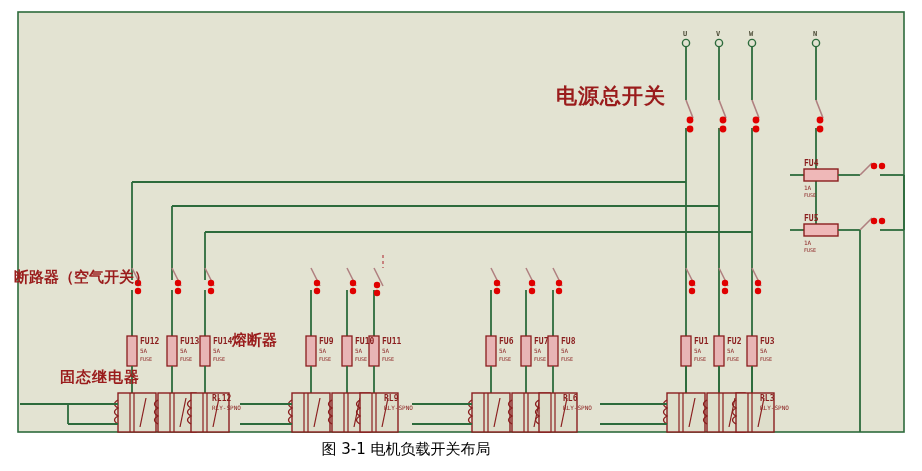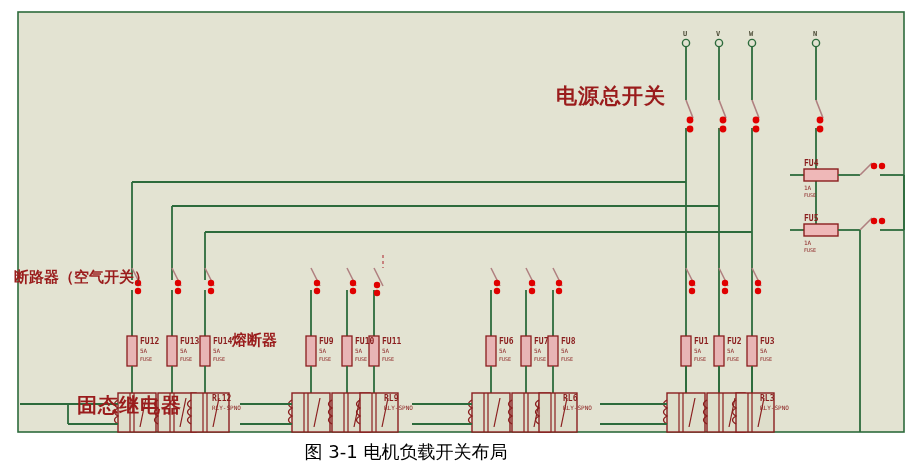--- a/index.html
+++ b/index.html
@@ -5,23 +5,23 @@
 <style>
   html,body{margin:0;padding:0;background:#ffffff;}
   body{width:922px;height:471px;font-family:"Liberation Sans","DejaVu Sans",sans-serif;}
   #root{position:relative;width:922px;height:471px;overflow:hidden;background:#ffffff;}
   #sheet{position:absolute;left:18px;top:12px;width:886px;height:420px;background:#e3e3d2;}
   svg#schematic{position:absolute;left:0;top:0;width:922px;height:471px;}
   .zh-label{position:absolute;color:#9a1c1c;font-family:"DejaVu Sans","Liberation Sans",sans-serif;font-weight:bold;white-space:nowrap;}
   #lbl-main-switch{left:556px;top:82px;font-size:21px;letter-spacing:1px;}
   #lbl-breaker{left:14px;top:268px;font-size:15px;letter-spacing:0px;}
   #lbl-fuse{left:232px;top:331px;font-size:15px;}
-  #lbl-ssr{left:60px;top:392px;font-size:20px;letter-spacing:1px;margin-left:17px;}
+  #lbl-ssr{left:60px;top:368px;font-size:15px;letter-spacing:1px;}
   #caption{position:absolute;left:0;top:440px;width:812px;text-align:center;color:#000;
-           font-family:"DejaVu Sans","Liberation Sans",sans-serif;font-size:18px;}
+           font-family:"DejaVu Sans","Liberation Sans",sans-serif;font-size:15px;}
   .ref{font-family:"DejaVu Sans Mono","Liberation Mono",monospace;fill:#8a1e1e;font-weight:bold;}
   .ref-s{font-family:"DejaVu Sans Mono","Liberation Mono",monospace;fill:#8a1e1e;}
   .term{font-family:"DejaVu Sans Mono","Liberation Mono",monospace;fill:#4a4a35;font-weight:bold;}
 </style>
 </head>
 <body>
 
 <div id="root">
 
   <div id="sheet"></div>

